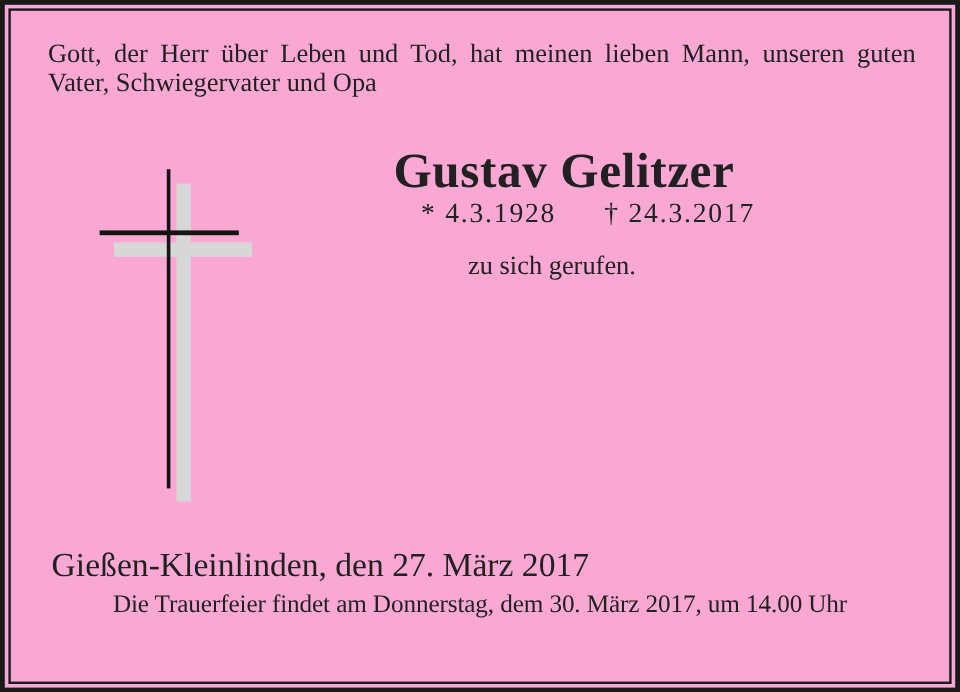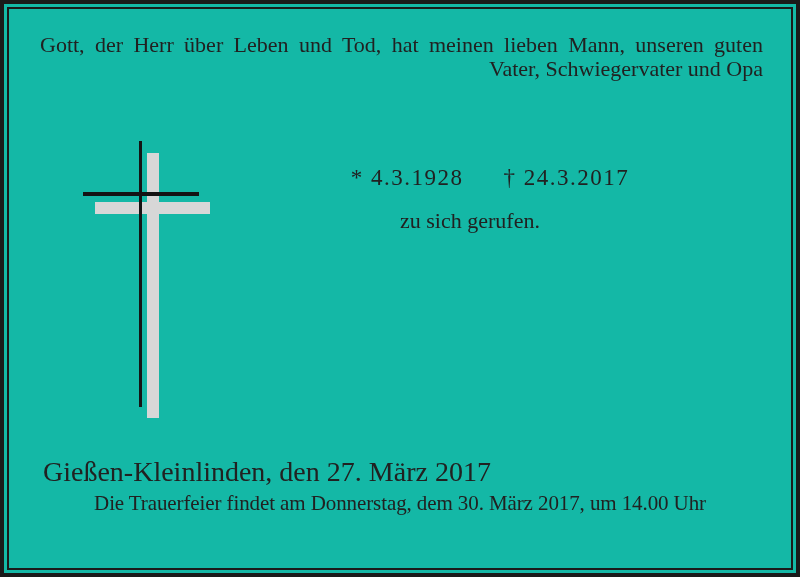--- a/index.html
+++ b/index.html
@@ -4,21 +4,21 @@
 <style>
   html, body {
     margin: 0;
     padding: 0;
     background: #ffffff;
   }
   .page {
     position: relative;
     width: 800px;
     height: 577px;
-    background: #14b8a6;
+    background: #f9a8d4;
     font-family: "Liberation Serif", serif;
     color: #212121;
     overflow: hidden;
   }
   
   .outer-border {
     position: absolute;
     inset: 0;
     border: 4px solid #1a1a1a;
     pointer-events: none;
@@ -39,21 +39,21 @@
     font-size: 22px;
     line-height: 24px;
     white-space: nowrap;
   }
   .intro-line1 {
     text-align: justify;
     text-align-last: justify;
     white-space: normal;
   }
   .intro-line2 {
-    text-align: right;
+    text-align: left;
   }
 
   
   .cross { position: absolute; left: 0; top: 0; }
   .cross-bar { position: absolute; }
   .cross-shadow-v { left: 147px; top: 153px; width: 12px; height: 265px; background: #d7d7d7; }
   .cross-shadow-h { left: 95px;  top: 202px; width: 115px; height: 12px; background: #d7d7d7; }
   .cross-black-v  { left: 139px; top: 141px; width: 3px;  height: 266px; background: #141414; }
   .cross-black-h  { left: 83px;  top: 192px; width: 116px; height: 4px;  background: #141414; }
 
@@ -75,21 +75,21 @@
     top: 165px;
     width: 440px;
     text-align: center;
     font-size: 23px;
     letter-spacing: 1.5px;
     white-space: nowrap;
   }
   .death-date { margin-left: 40px; }
   .called {
     position: absolute;
-    left: 250px;
+    left: 240px;
     top: 208px;
     width: 440px;
     text-align: center;
     font-size: 22px;
   }
 
   
   .family {
     position: absolute;
     left: 418px;
@@ -133,20 +133,21 @@
     <div class="intro-line2">Vater, Schwiegervater und Opa</div>
   </div>
 
   <div class="cross">
     <div class="cross-bar cross-shadow-v"></div>
     <div class="cross-bar cross-shadow-h"></div>
     <div class="cross-bar cross-black-v"></div>
     <div class="cross-bar cross-black-h"></div>
   </div>
 
+  <div class="deceased-name">Gustav Gelitzer</div>
 
   <div class="dates">
     <span class="birth-date">* 4.3.1928</span><span class="death-date">† 24.3.2017</span>
   </div>
 
   <div class="called">zu sich gerufen.</div>
 
 
   <div class="place-date">Gießen-Kleinlinden, den 27. März 2017</div>
 

